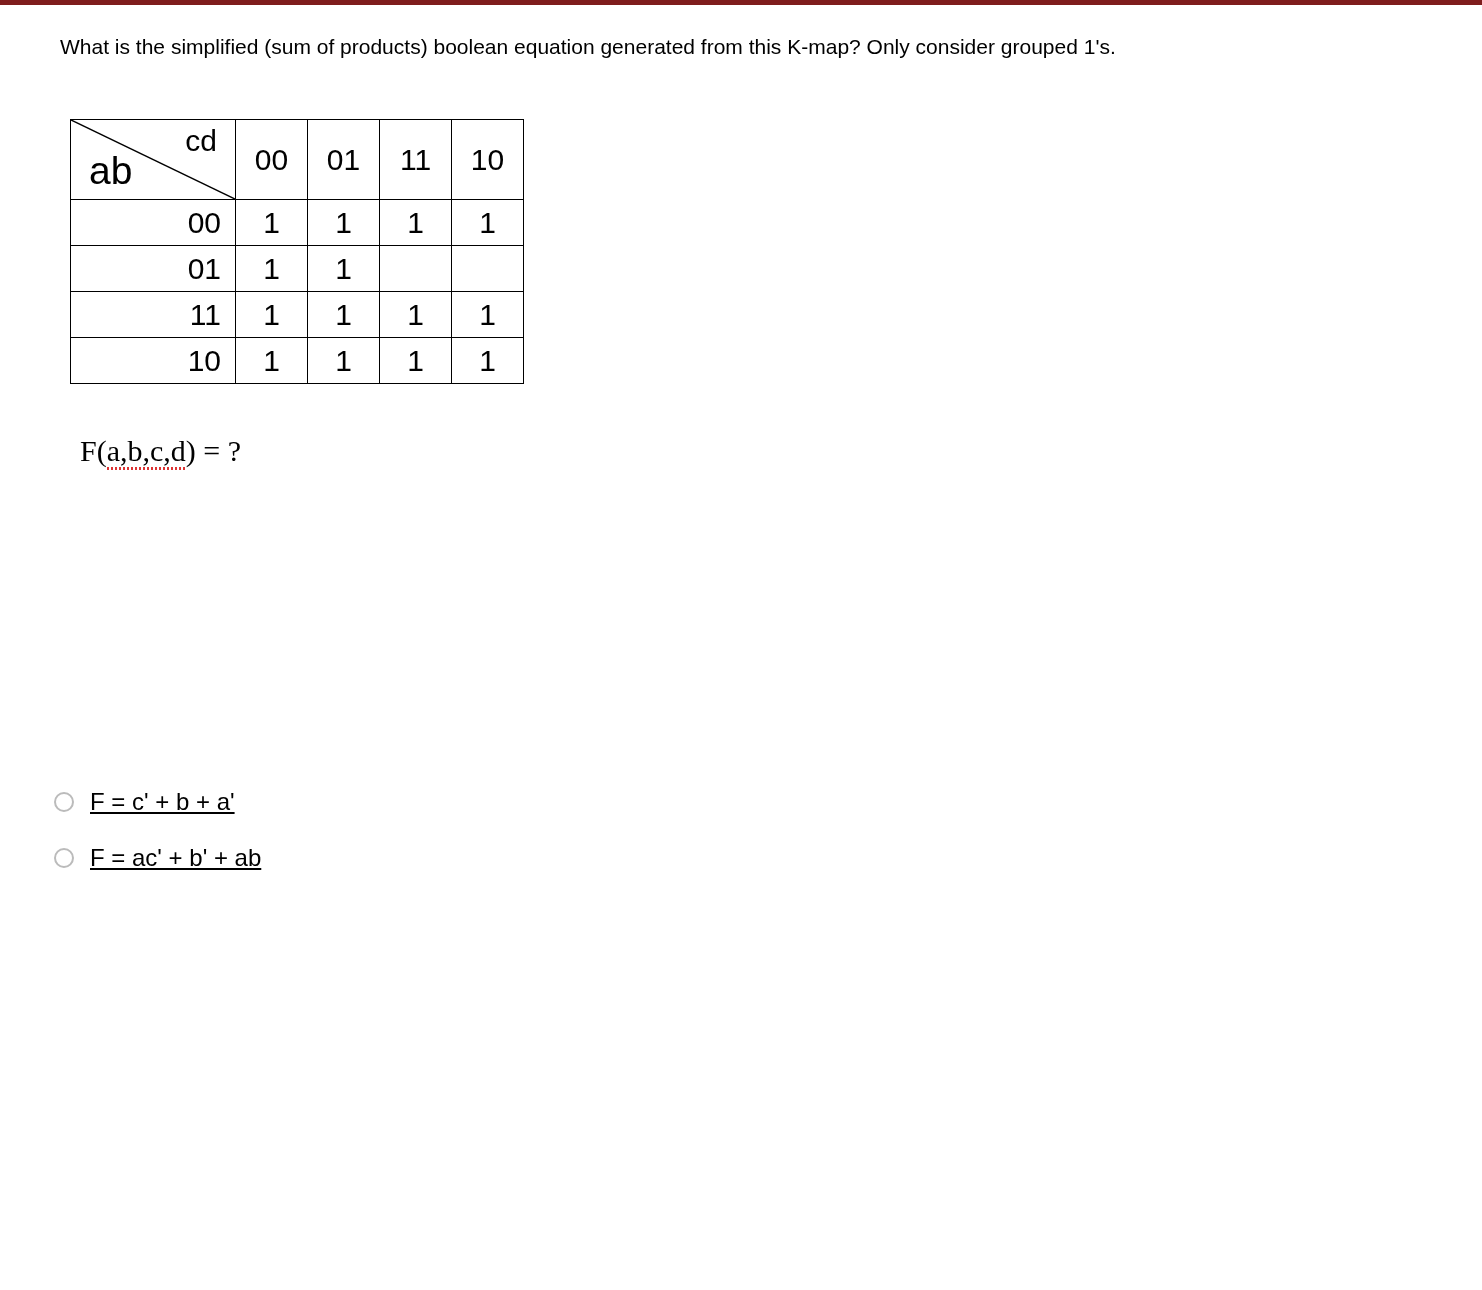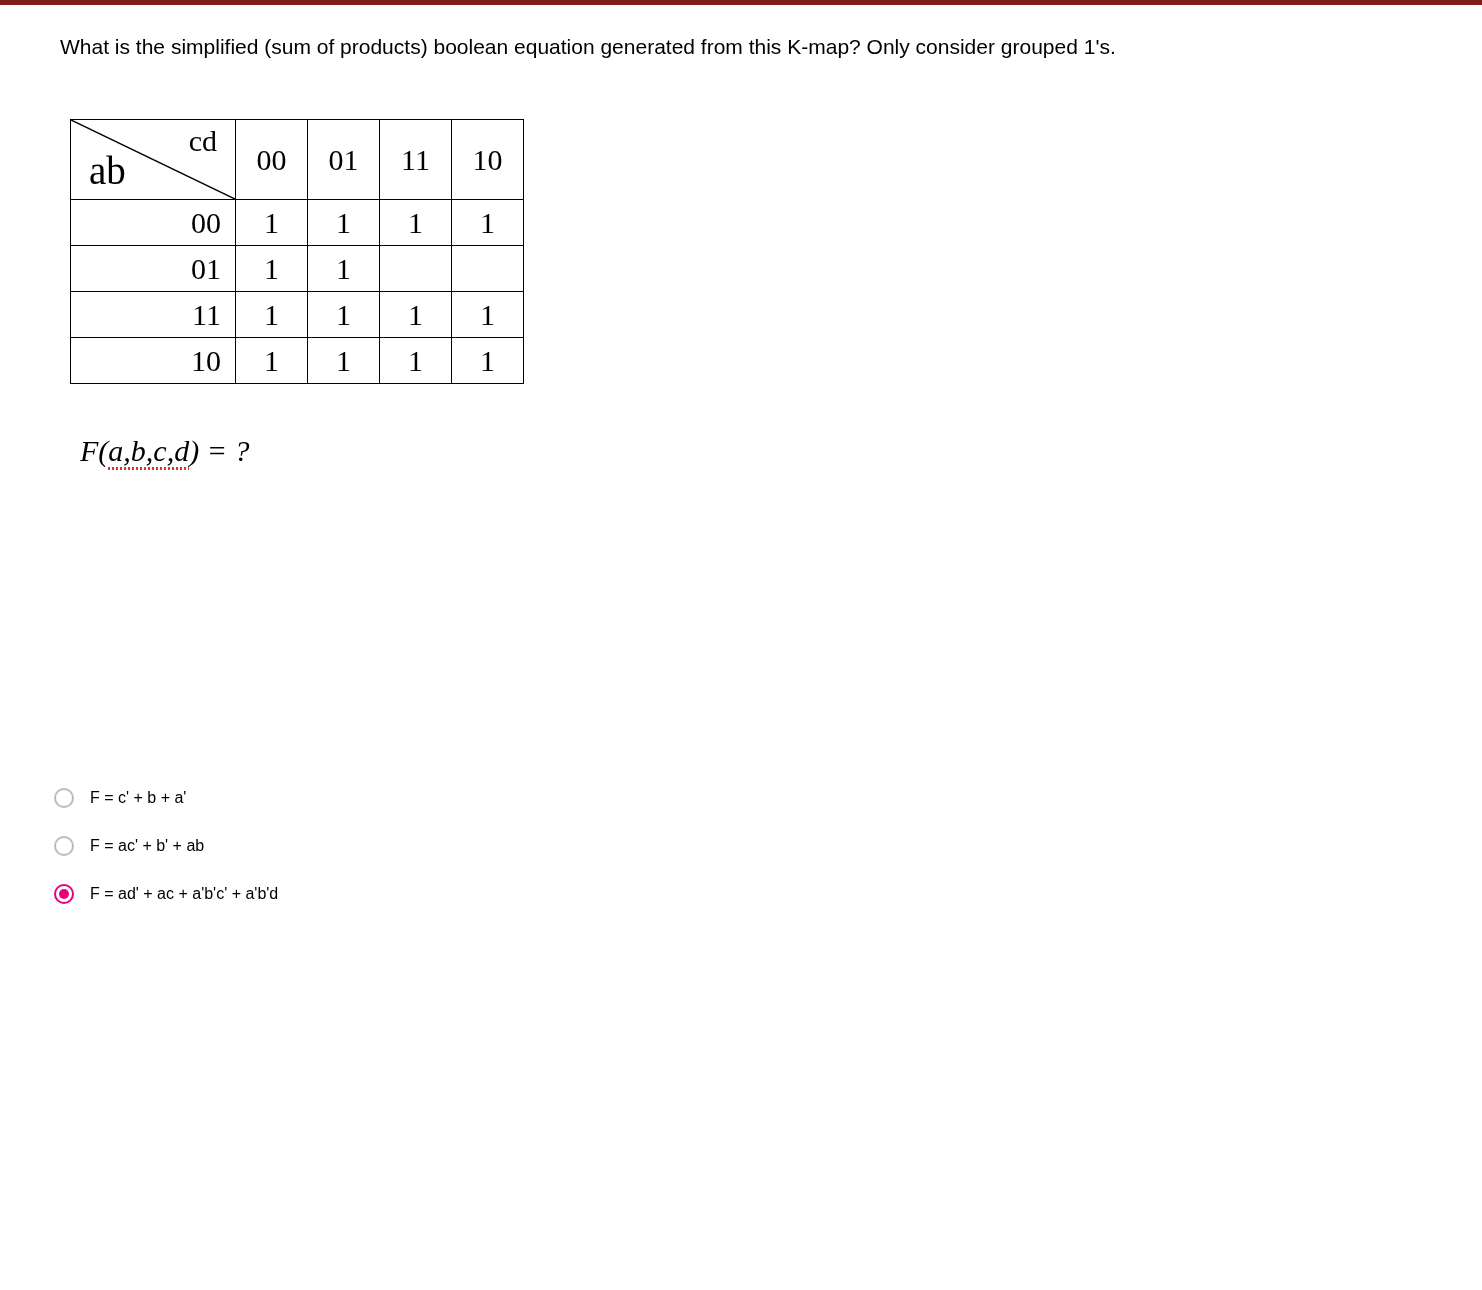--- a/index.html
+++ b/index.html
@@ -17,21 +17,21 @@
   .question {
     font-size: 21px;
     margin-bottom: 60px;
   }
   .kmap-wrap {
     margin-left: 10px;
     margin-bottom: 50px;
   }
   table.kmap {
     border-collapse: collapse;
-    font-family: Liberation Serif, serif;
+    font-family: Liberation Sans, sans-serif;
     font-size: 30px;
   }
   table.kmap td {
     border: 1.5px solid #000;
     text-align: center;
     width: 72px;
     height: 46px;
     padding: 0;
   }
   table.kmap td.corner {
@@ -60,21 +60,20 @@
   table.kmap td.rowhdr {
     width: 165px;
     text-align: right;
     padding-right: 14px;
   }
   .func {
     font-family: "Times New Roman", Times, serif;
     font-size: 30px;
     margin-left: 20px;
     margin-bottom: 320px;
-    font-style: italic;
   }
   .func .underline {
     position: relative;
     display: inline-block;
   }
   .func .underline::after {
     content: "";
     position: absolute;
     left: 0;
     right: 0;
@@ -85,22 +84,23 @@
       #d33 0, #d33 2px, transparent 2px, transparent 4px
     );
   }
   .options {
     margin-left: -6px;
   }
   .option {
     display: flex;
     align-items: center;
     gap: 16px;
-    font-size: 16px;
+    font-size: 24px;
     margin: 28px 0;
+    text-decoration: underline;
   }
   .radio {
     width: 20px;
     height: 20px;
     border: 2px solid #bbb;
     border-radius: 50%;
     position: relative;
     flex-shrink: 0;
   }
   .radio.selected {
@@ -178,19 +178,15 @@
 
   <div class="options">
     <div class="option">
       <span class="radio"></span>
       <span class="opt-label">F =  c' + b + a'</span>
     </div>
     <div class="option">
       <span class="radio"></span>
       <span class="opt-label">F =  ac' + b' + ab</span>
     </div>
-    <div class="option">
-      <span class="radio selected"></span>
-      <span class="opt-label">F =  ad' + ac + a'b'c' + a'b'd</span>
-    </div>
   </div>
 
 </div>
 
 </body></html>

